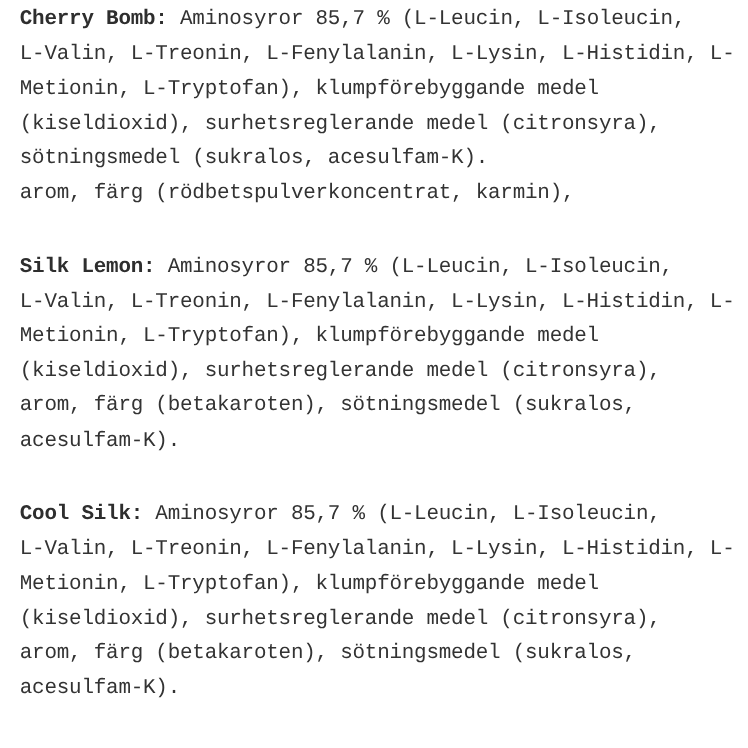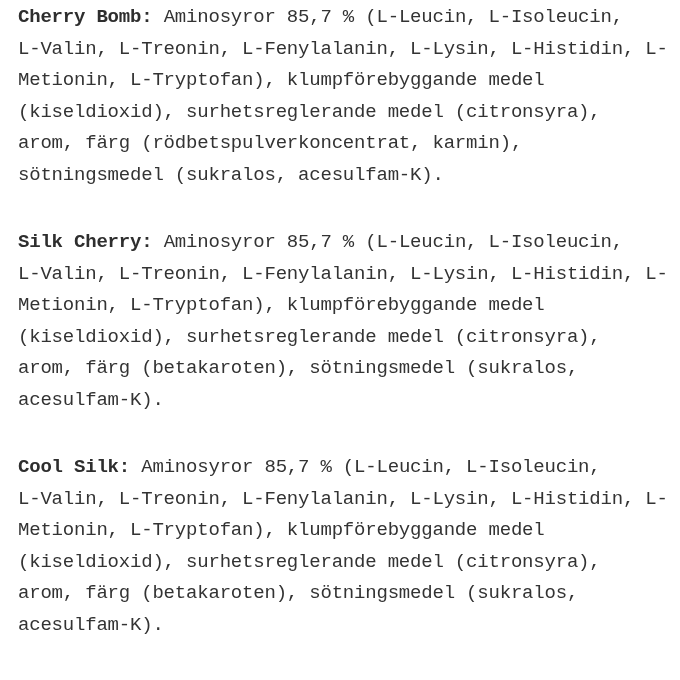--- a/index.html
+++ b/index.html
@@ -35,26 +35,26 @@
 </head>
 <body>
 
 <div class="page">
 
   <p class="para">
     <span class="line"><strong class="flavor">Cherry Bomb:</strong><span> Aminosyror 85,7 % (L-Leucin, L-Isoleucin,</span></span>
     <span class="line">L-Valin, L-Treonin, L-Fenylalanin, L-Lysin, L-Histidin, L-</span>
     <span class="line">Metionin, L-Tryptofan), klumpförebyggande medel</span>
     <span class="line">(kiseldioxid), surhetsreglerande medel (citronsyra),</span>
+    <span class="line">sötningsmedel (sukralos, acesulfam-K).</span>
     <span class="line">arom, färg (rödbetspulverkoncentrat, karmin),</span>
-    <span class="line">sötningsmedel (sukralos, acesulfam-K).</span>
   </p>
 
   <p class="para">
-    <span class="line"><strong class="flavor">Silk Cherry:</strong><span> Aminosyror 85,7 % (L-Leucin, L-Isoleucin,</span></span>
+    <span class="line"><strong class="flavor">Silk Lemon:</strong><span> Aminosyror 85,7 % (L-Leucin, L-Isoleucin,</span></span>
     <span class="line">L-Valin, L-Treonin, L-Fenylalanin, L-Lysin, L-Histidin, L-</span>
     <span class="line">Metionin, L-Tryptofan), klumpförebyggande medel</span>
     <span class="line">(kiseldioxid), surhetsreglerande medel (citronsyra),</span>
     <span class="line">arom, färg (betakaroten), sötningsmedel (sukralos,</span>
     <span class="line">acesulfam-K).</span>
   </p>
 
   <p class="para">
     <span class="line"><strong class="flavor">Cool Silk:</strong><span> Aminosyror 85,7 % (L-Leucin, L-Isoleucin,</span></span>
     <span class="line">L-Valin, L-Treonin, L-Fenylalanin, L-Lysin, L-Histidin, L-</span>

